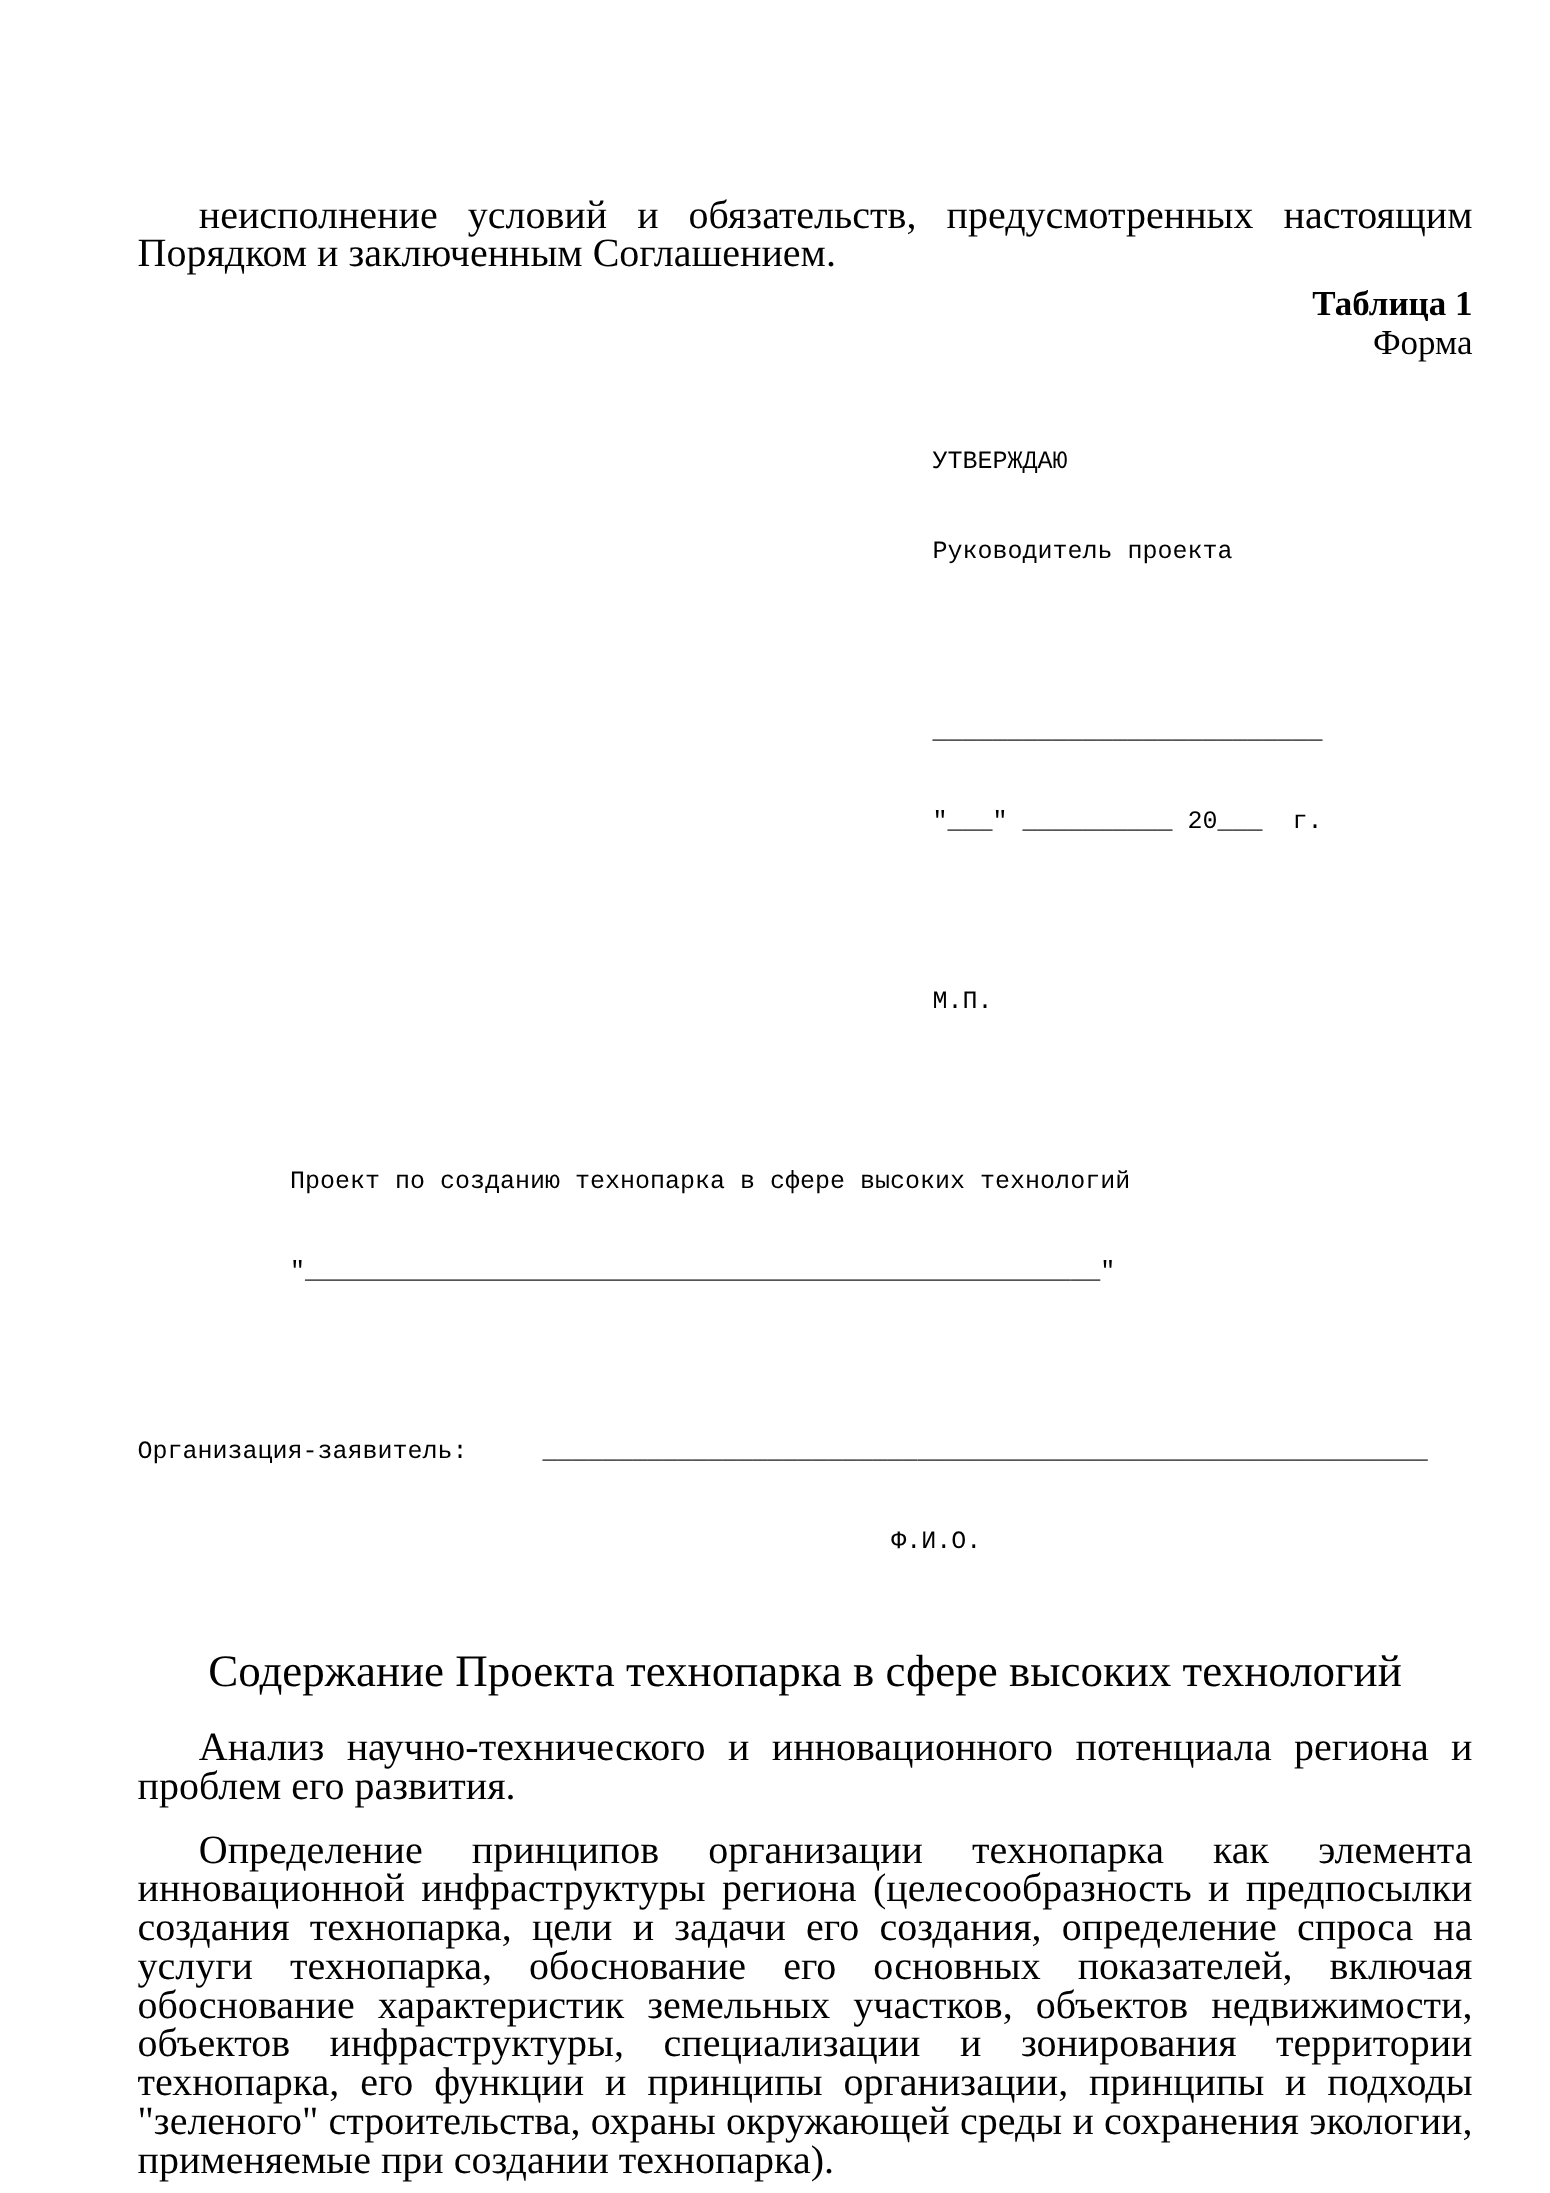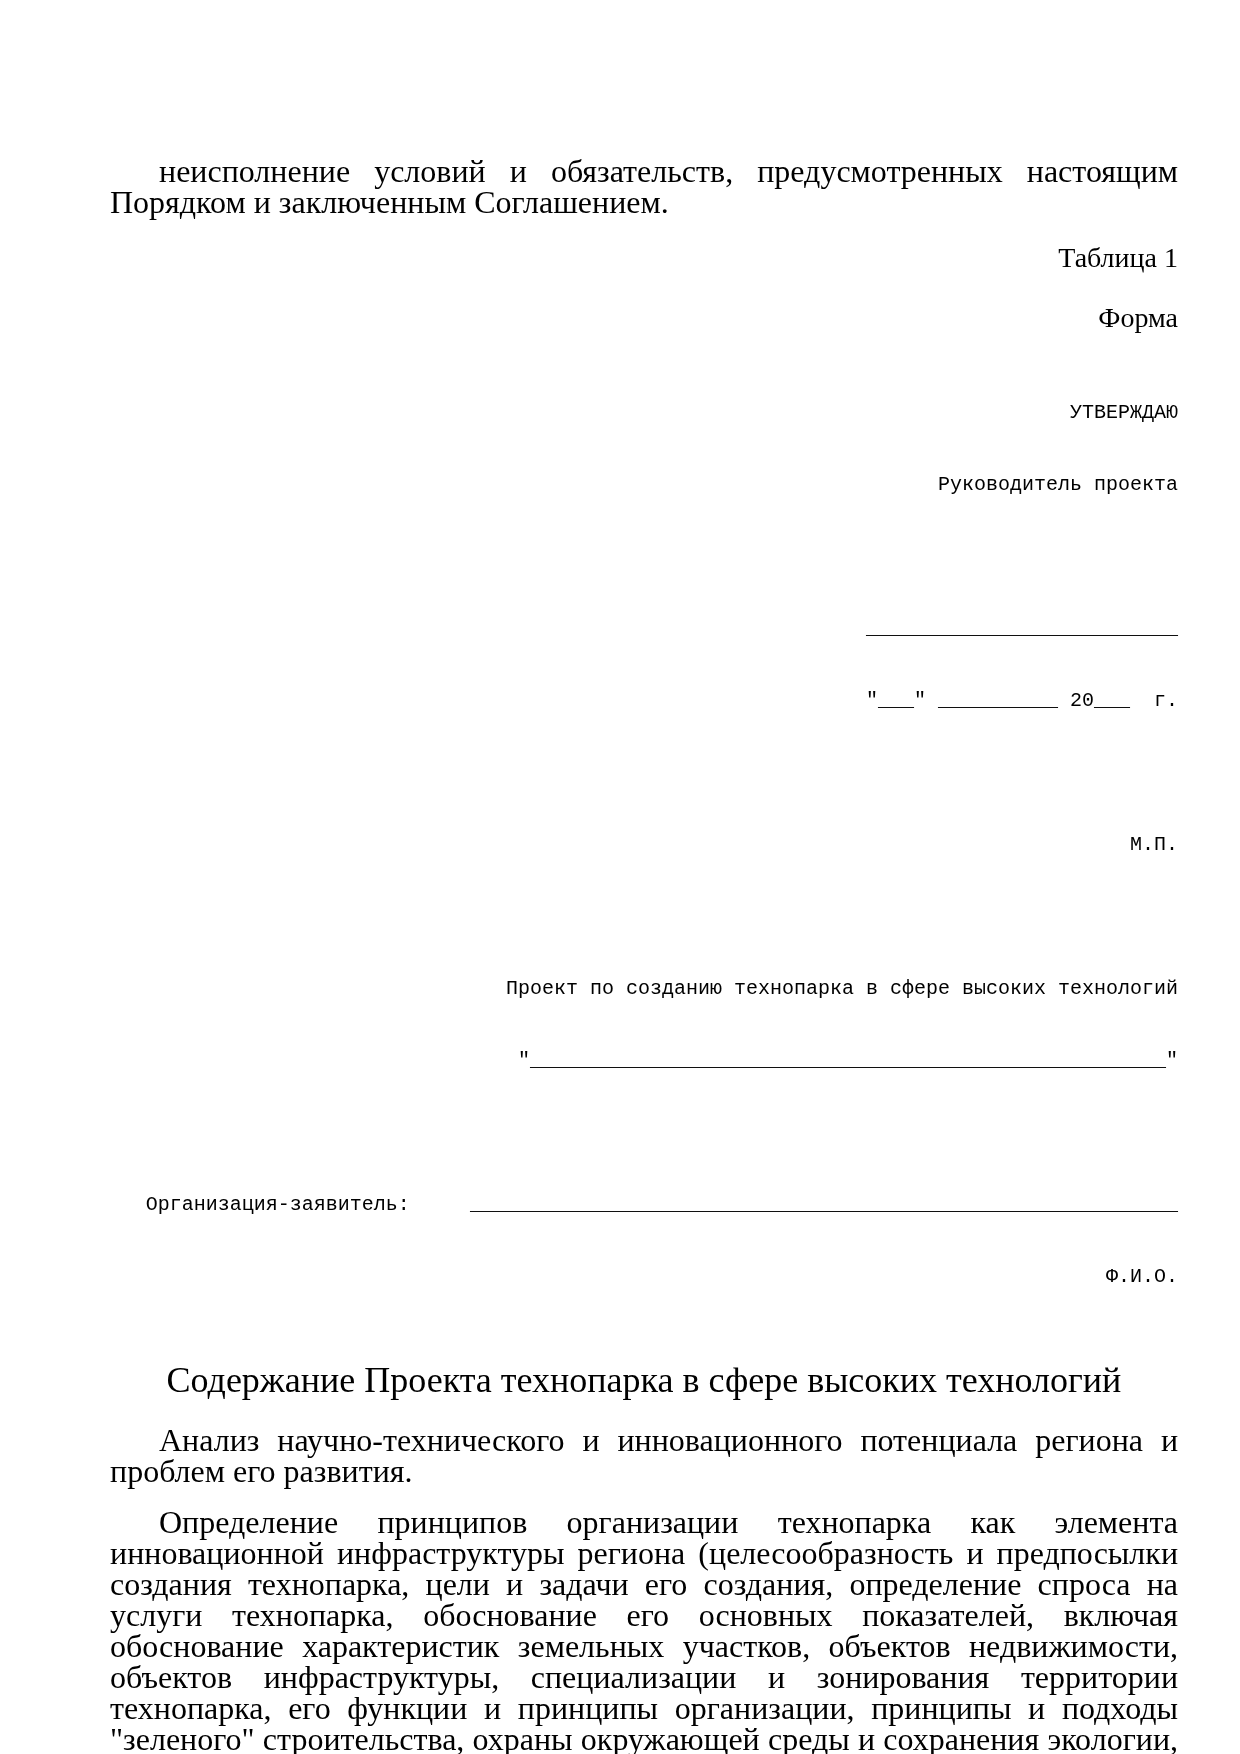--- a/index.html
+++ b/index.html
@@ -30,39 +30,39 @@
   }
   .intro-par {
     margin-bottom: 0;
   }
   .right-label {
     font-family: "Liberation Serif", "DejaVu Serif", serif;
     font-size: 28px;
     line-height: 31px;
     text-align: right;
   }
-  .lbl-table { margin-top: 24px; }
-  .lbl-form  { margin-top: 29px; }
+  .lbl-table { margin-top: 10px; font-weight: bold; }
+  .lbl-form  { }
   .center-heading {
     font-family: "Liberation Serif", "DejaVu Serif", serif;
     font-size: 36px;
     line-height: 31px;
     text-align: center;
     margin: 28px 0 16px 0;
   }
   .content-pars { margin-top: 29px; }
   
   .mono-section {
     margin-top: 20px;
     font-family: "Liberation Mono", "DejaVu Sans Mono", monospace;
     font-size: 20px;
     line-height: 24px;
     white-space: pre;
   }
-  .mono-line { white-space: pre; text-align: right; }
+  .mono-line { white-space: pre; }
   .approval-indent { margin-left: 636px; }
   .title-indent    { margin-left: 122px; }
   .fio-indent      { margin-left: 603px; }
   .sp24 { height: 24px; }
 </style>
 </head>
 <body>
 
 <div class="page">
 

